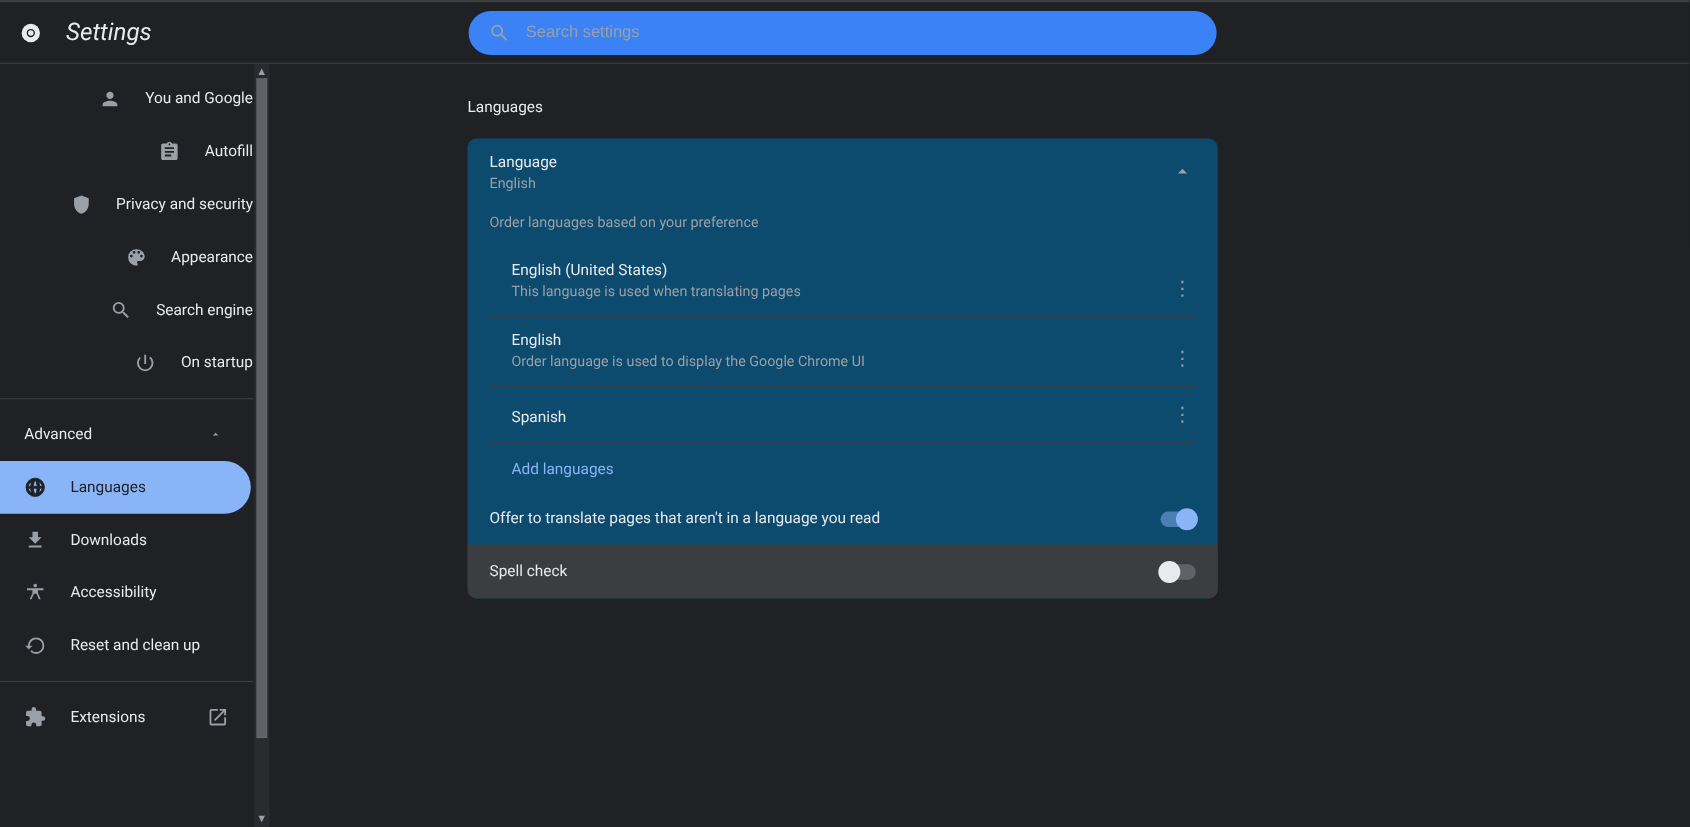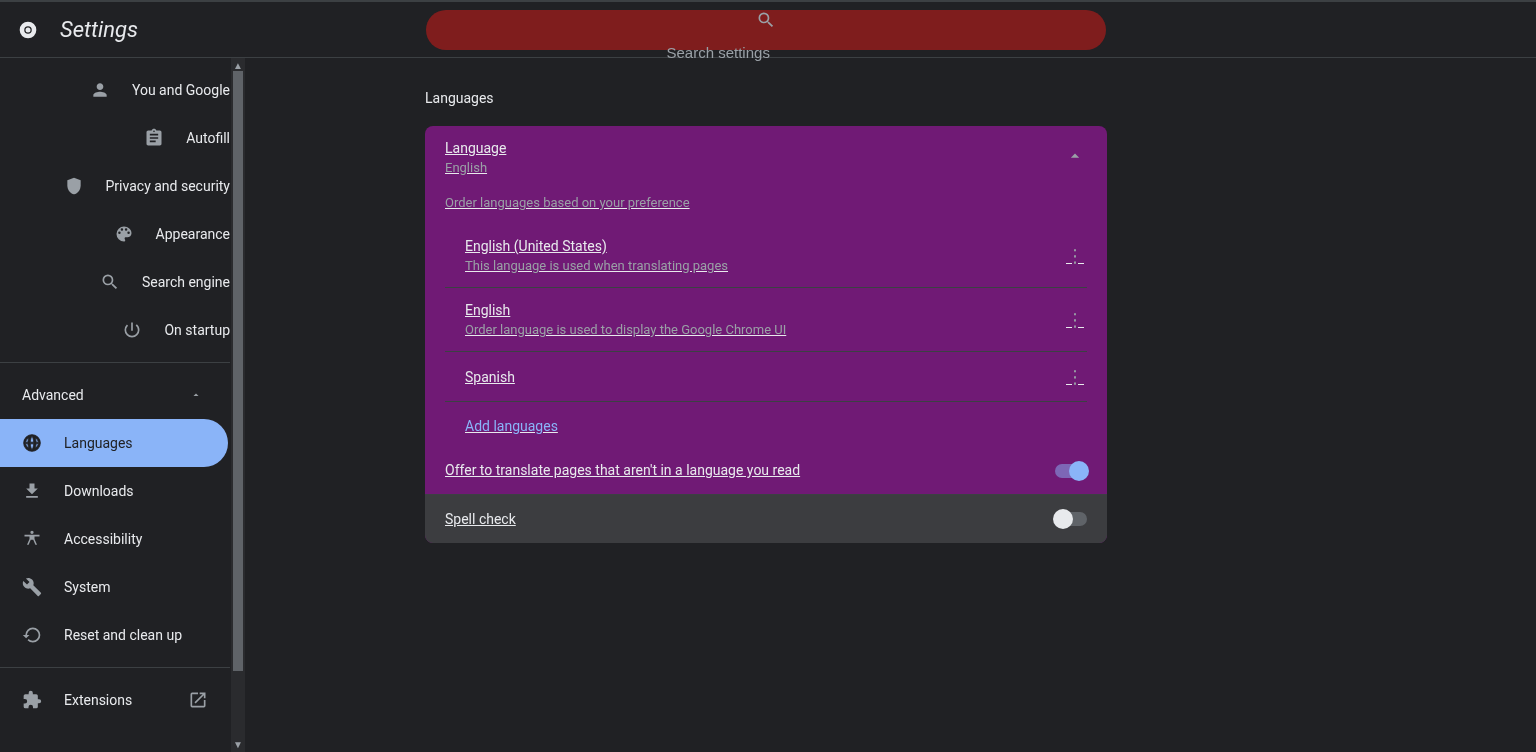--- a/index.html
+++ b/index.html
@@ -30,27 +30,26 @@
   .app-title {
     font-size: 22px;
     font-weight: 400;
     color: #e8eaed;
   }
   .search-wrap {
     position: absolute;
     left: 426px;
     width: 680px;
     height: 40px;
-    background: #7f1d1d;
+    background: #3b82f6;
     border-radius: 40px;
     display: flex;
     align-items: center;
     padding: 0 18px;
     gap: 14px;
-    flex-direction: column;
   }
   .search-wrap input {
     flex: 1;
     background: transparent;
     border: none;
     outline: none;
     color: #e8eaed;
     font-size: 15px;
   }
   .search-wrap input::placeholder { color: #9aa0a6; }
@@ -141,40 +140,39 @@
     margin-left: 180px;
     width: 682px;
   }
   .section-title {
     font-size: 14px;
     color: #e8eaed;
     margin-bottom: 20px;
     padding-left: 0;
   }
   .card {
-    background: #701a75;
+    background: #0c4a6e;
     border-radius: 8px;
     overflow: hidden;
-    text-decoration: underline;
   }
   .card-row {
     padding: 14px 20px;
     display: flex;
     align-items: center;
     justify-content: space-between;
   }
   .card-row .col { display: flex; flex-direction: column; gap: 4px; }
   .label-primary { color: #e8eaed; font-size: 14px; }
   .label-secondary { color: #9aa0a6; font-size: 13px; }
   .hint { color: #9aa0a6; font-size: 13px; padding: 6px 20px 14px; }
 
   .lang-list { padding: 0 20px 0 20px; }
   .lang-item {
     display: flex;
-    align-items: center;
+    align-items: flex-end;
     justify-content: space-between;
     padding: 14px 0 14px 20px;
     border-bottom: 1px solid #3c4043;
   }
   .lang-item:last-of-type { border-bottom: 1px solid #3c4043; }
   .lang-item .col { display: flex; flex-direction: column; gap: 4px; }
   .add-lang {
     color: #8ab4f8;
     font-size: 14px;
     padding: 16px 0 16px 20px;
@@ -338,28 +336,20 @@
           </span>
         <span>Downloads</span>
       </div>
       <div class="nav-item">
         <span class="ico">
             <svg viewBox="0 0 24 24">
               <path d="M12 2a2 2 0 110 4 2 2 0 010-4zm9 5H3v2h6v3l-3 7h2l2.5-6h3L16 19h2l-3-7V9h6V7z"></path>
             </svg>
           </span>
         <span>Accessibility</span>
-      </div>
-      <div class="nav-item">
-        <span class="ico">
-            <svg viewBox="0 0 24 24">
-              <path d="M22.7 19l-9.1-9.1c.9-2.3.4-5-1.5-6.9-2-2-5-2.4-7.4-1.3L9 6 6 9 1.6 4.7C.4 7.1.9 10.1 2.9 12.1c1.9 1.9 4.6 2.4 6.9 1.5l9.1 9.1c.4.4 1 .4 1.4 0l2.3-2.3c.5-.4.5-1.1.1-1.4z"></path>
-            </svg>
-          </span>
-        <span>System</span>
       </div>
       <div class="nav-item">
         <span class="ico">
             <svg viewBox="0 0 24 24">
               <path d="M13 3a9 9 0 00-9 9H1l3.89 3.89.07.14L9 12H6a7 7 0 117 7c-1.93 0-3.68-.79-4.94-2.06l-1.42 1.42A8.95 8.95 0 0013 21a9 9 0 000-18z"></path>
             </svg>
           </span>
         <span>Reset and clean up</span>
       </div>
     </div>

